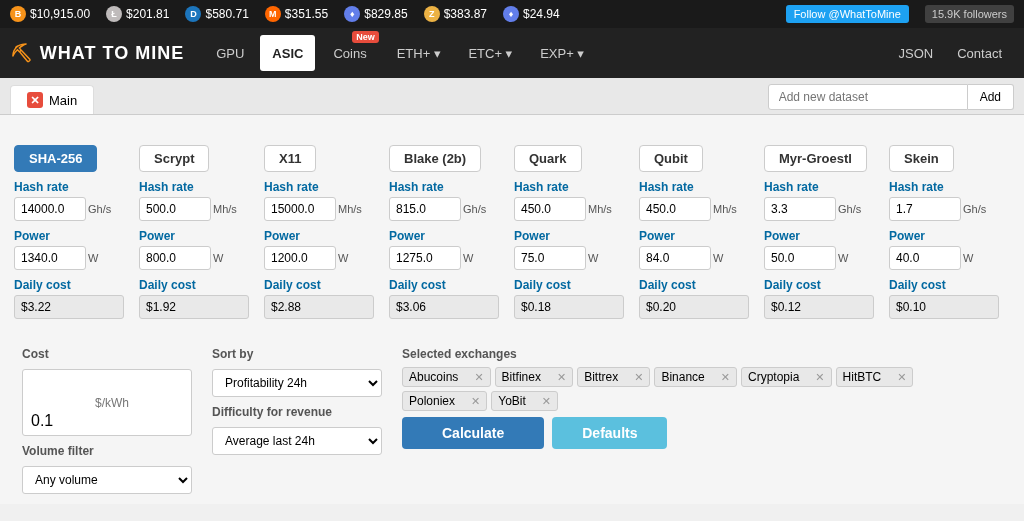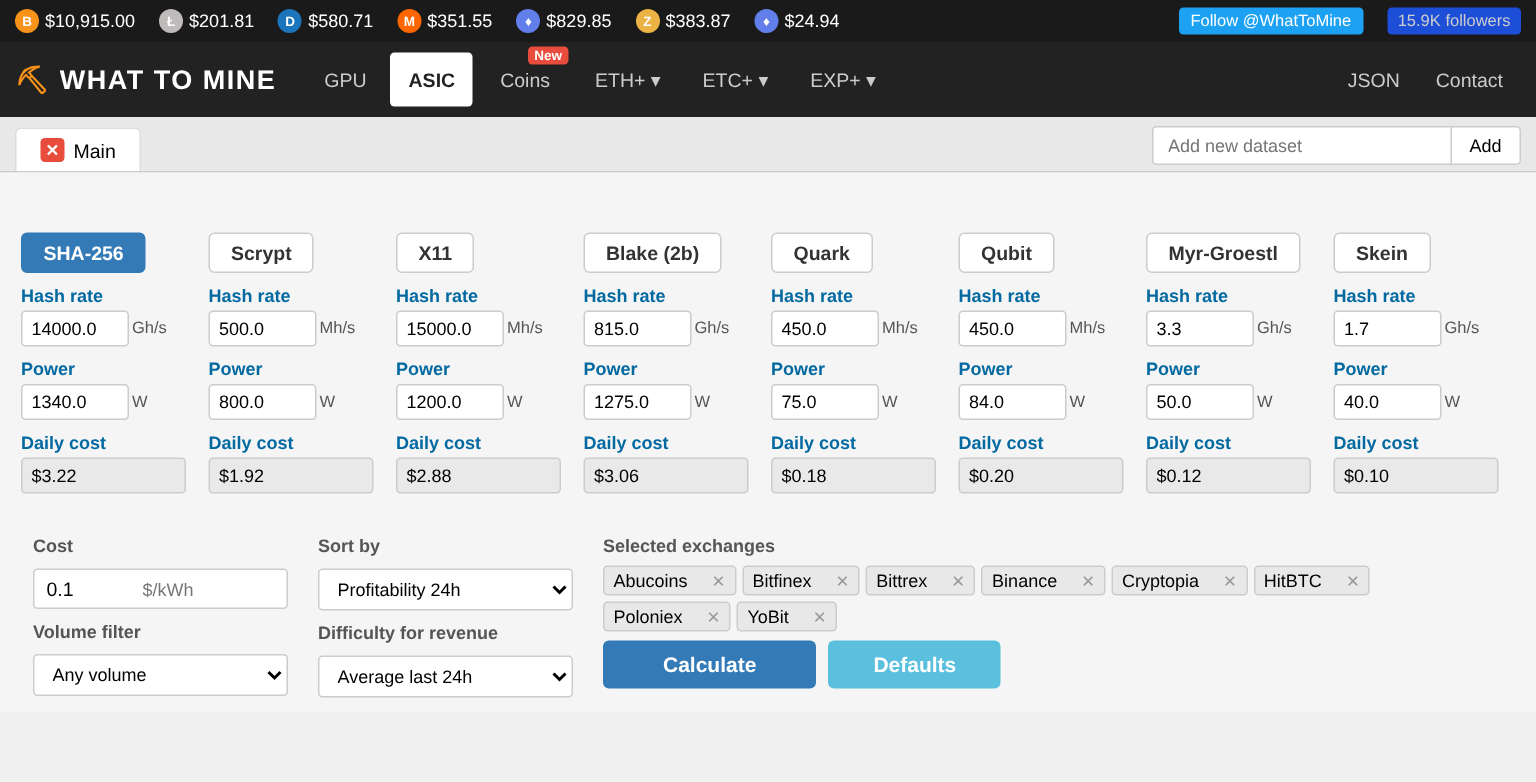--- a/index.html
+++ b/index.html
@@ -30,21 +30,21 @@
       background: #1da1f2;
       color: #fff;
       border: none;
       padding: 3px 8px;
       border-radius: 3px;
       font-size: 11px;
       cursor: pointer;
       display: flex; align-items: center; gap: 4px;
     }
     .followers-badge {
-      background: #1d4ed8;
+      background: #404040;
       color: #ccc;
       padding: 3px 7px;
       border-radius: 3px;
       font-size: 11px;
       text-align: center;
     }
 
     
     .nav-bar {
       background: #222;
@@ -137,21 +137,20 @@
     .algo-grid {
       display: flex;
       flex-wrap: wrap;
       gap: 0;
       padding: 30px 10px 10px 10px;
       background: #f5f5f5;
     }
     .algo-col {
       width: 125px;
       padding: 0 4px;
-      margin-top: 10px;
     }
     .algo-btn {
       display: inline-block;
       padding: 5px 14px;
       border-radius: 4px;
       font-size: 13px;
       font-weight: bold;
       cursor: pointer;
       border: 1px solid #ccc;
       background: #fff;
@@ -220,21 +219,21 @@
     .bottom-input {
       border: 1px solid #ccc;
       border-radius: 3px;
       padding: 5px 8px;
       font-size: 12px;
       background: #fff;
       outline: none;
       display: flex; align-items: center; gap: 4px;
     }
     .bottom-input input {
-      border: none; outline: none; font-size: 13px; width: 60px;
+      border: none; outline: none; font-size: 16px; width: 60px; margin-top: 37px;
     }
     .bottom-input span { color: #777; }
     .select-field {
       border: 1px solid #ccc;
       border-radius: 3px;
       padding: 5px 8px;
       font-size: 12px;
       background: #fff;
       width: 170px;
       outline: none;

